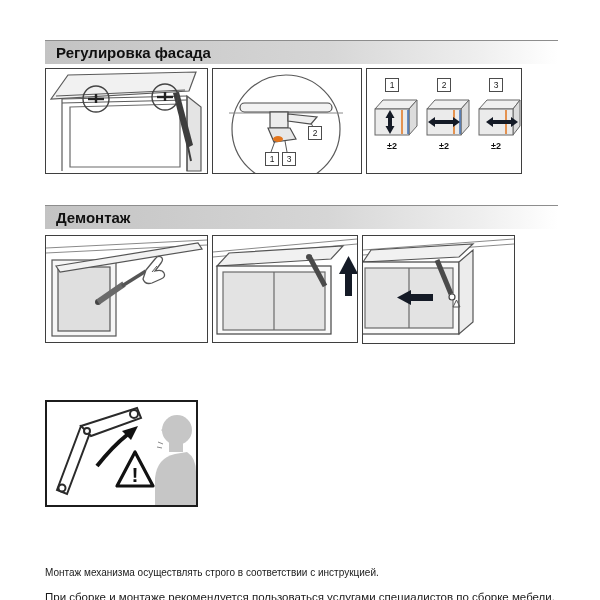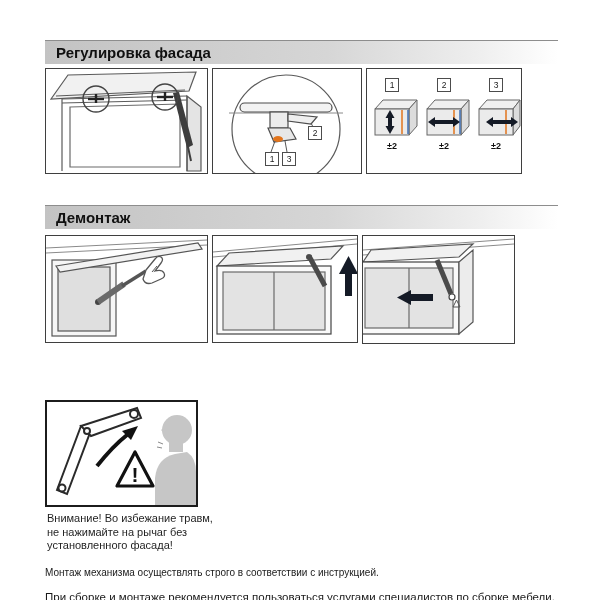--- a/index.html
+++ b/index.html
@@ -211,19 +211,18 @@
       </g>
       <path d="M50,64 Q66,44 80,33" stroke="#111" stroke-width="4" fill="none"></path>
       <polygon points="84,38 91,24 75,29" fill="#111"></polygon>
       <g>
         <polygon points="88,50 70,84 106,84" fill="#ffffff" stroke="#111" stroke-width="3.2" stroke-linejoin="round"></polygon>
         <text x="88" y="80" text-anchor="middle" font-size="21" font-weight="bold" fill="#111" font-family="Liberation Sans, sans-serif">!</text>
       </g>
     </svg>
   </div>
 
-  <div class="caption">Внимание! Во избежание травм, не нажимайте на рычаг без установленного фасада!</div>
 
   <div class="note">Монтаж механизма осуществлять строго в соответствии с инструкцией.</div>
 
   <div class="footer">При сборке и монтаже рекомендуется пользоваться услугами специалистов по сборке мебели. В случае неквалифицированной сборки возможны появления недостатков в изделиях, уменьшение срока службы, возникновение опасности для жизни людей и сохранности прочего имущества.</div>
 
 </div>
 
 </body></html>

